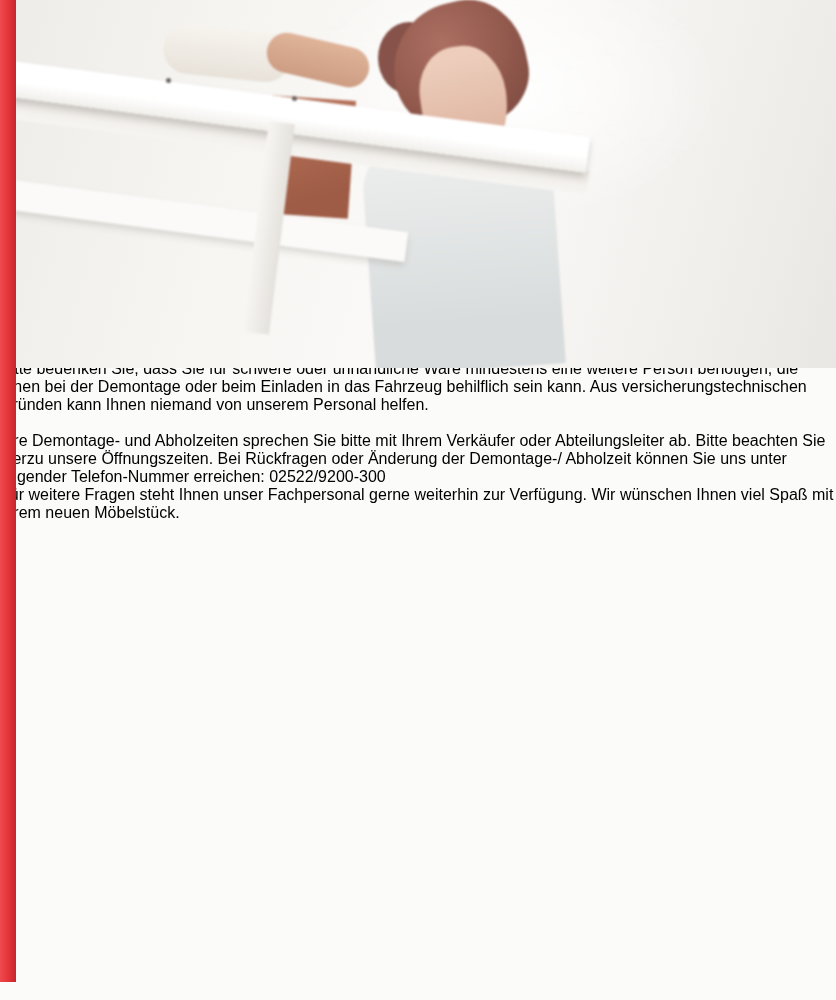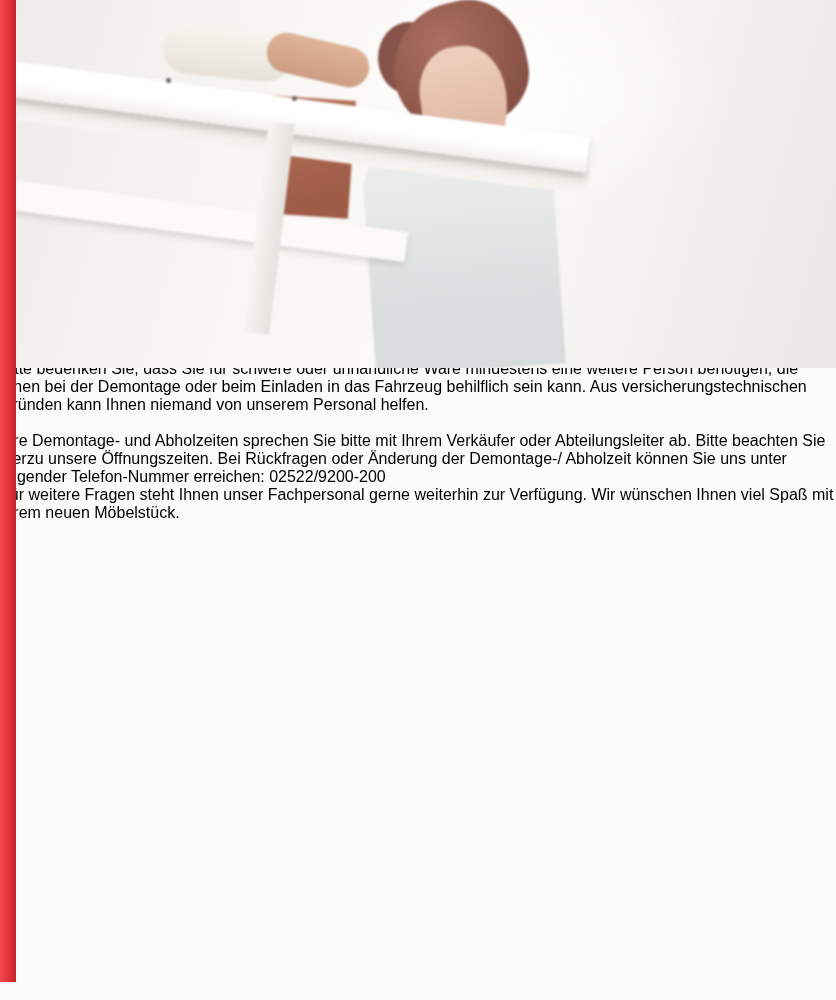--- a/index.html
+++ b/index.html
@@ -195,20 +195,20 @@
     </div>
   </div>
 
   <div class="col col-right">
     <div class="item">
       <div class="badge">5.</div>
       <div class="item-text"><span>Bitte bedenken Sie, dass Sie für schwere oder unhandliche Ware mindestens eine weitere Person benötigen, die Ihnen bei der Demontage oder beim Einladen in das Fahrzeug behilflich sein kann. Aus versicherungstechnischen Gründen kann Ihnen niemand von unserem Personal helfen.</span><span class="b"></span><span></span></div>
     </div>
     <div class="item">
       <div class="badge">6.</div>
-      <div class="item-text"><span>Ihre Demontage- und Abholzeiten sprechen Sie bitte mit Ihrem Verkäufer oder Abteilungsleiter ab. Bitte beachten Sie hierzu unsere Öffnungszeiten. Bei Rückfragen oder Änderung der Demontage-/ Abholzeit können Sie uns unter folgender Telefon-Nummer erreichen: </span><span class="phone">02522/9200-200</span></div>
+      <div class="item-text"><span>Ihre Demontage- und Abholzeiten sprechen Sie bitte mit Ihrem Verkäufer oder Abteilungsleiter ab. Bitte beachten Sie hierzu unsere Öffnungszeiten. Bei Rückfragen oder Änderung der Demontage-/ Abholzeit können Sie uns unter folgender Telefon-Nummer erreichen: </span><span class="phone">02522/9200-300</span></div>
     </div>
     <div class="closing">Für weitere Fragen steht Ihnen unser Fachpersonal gerne weiterhin zur Verfügung. Wir wünschen Ihnen viel Spaß mit Ihrem neuen Möbelstück.</div>
   </div>
 
   <div class="right-edge"></div>
   <div class="bottom-strip"></div>
 </div>
 
 </body></html>

